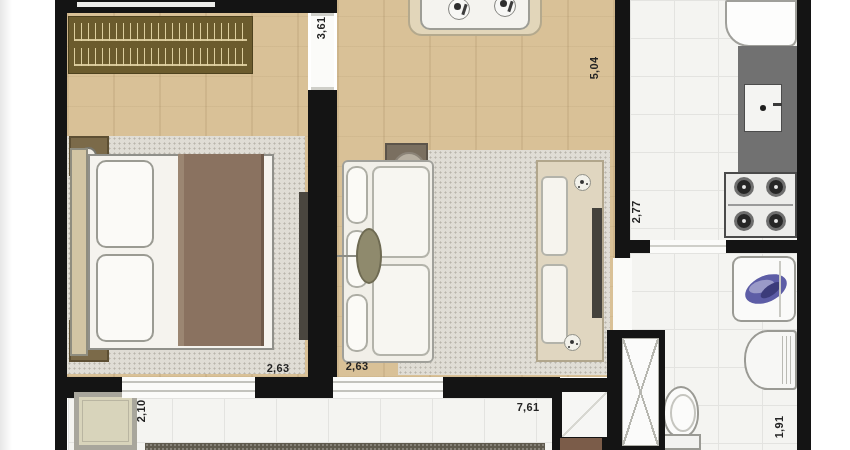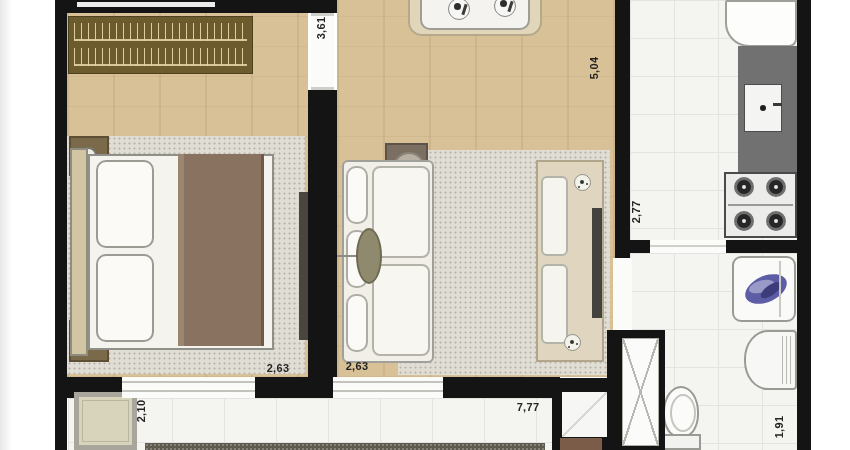--- a/index.html
+++ b/index.html
@@ -243,15 +243,15 @@
   <div class="shaft-win"></div>
   <div class="wall wall-doorblock"></div>
   <div class="door-leaf"></div>
 
   <div class="dim dim-v dim-bedroom-depth">3,61</div>
   <div class="dim dim-v dim-living-depth">5,04</div>
   <div class="dim dim-v dim-kitchen-depth">2,77</div>
   <div class="dim dim-bedroom-width">2,63</div>
   <div class="dim dim-living-width">2,63</div>
   <div class="dim dim-v dim-balcony-depth">2,10</div>
-  <div class="dim dim-balcony-width">7,77</div>
+  <div class="dim dim-balcony-width">7,61</div>
   <div class="dim dim-v dim-service-width">1,91</div>
 </div>
 
 </body></html>

